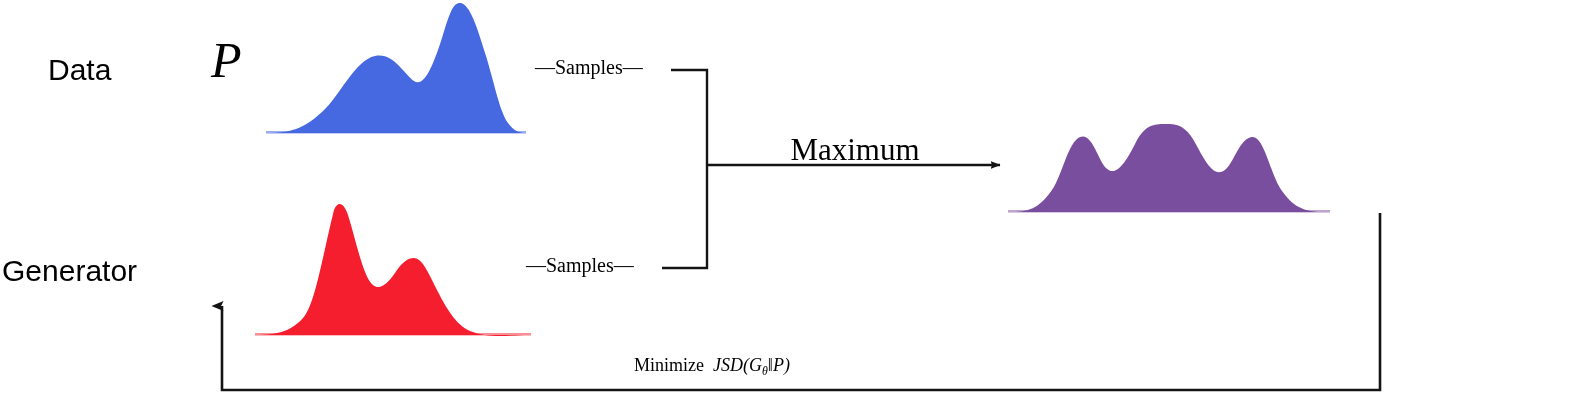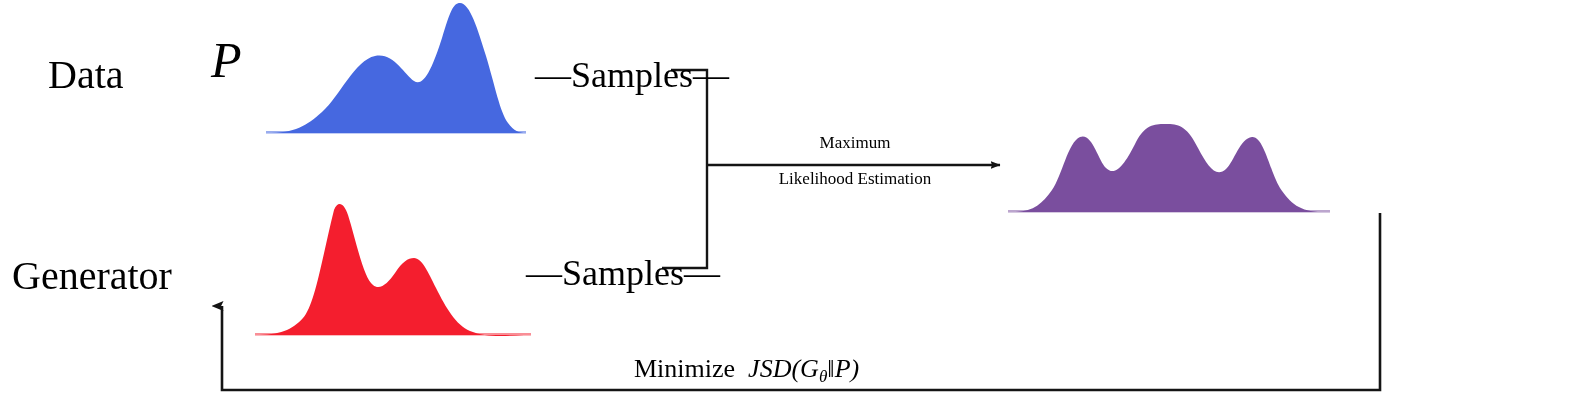--- a/index.html
+++ b/index.html
@@ -25,46 +25,46 @@
     width: 1596px;
     height: 404px;
   }
   .lbl {
     position: absolute;
     white-space: nowrap;
     line-height: 1;
     color: #000;
   }
   .lbl-plain {
-    font-family: Liberation Serif, serif;
-    font-size: 40px;
+    font-family: Liberation Sans, sans-serif;
+    font-size: 30px;
   }
   .lbl-math {
     font-family: "Liberation Serif", "DejaVu Serif", serif;
     font-style: italic;
     font-size: 50px;
   }
   .lbl-math .sub {
     font-size: 0.62em;
     vertical-align: -0.32em;
     font-style: italic;
     letter-spacing: 0;
   }
   .lbl-edge {
     font-family: "Liberation Serif", "DejaVu Serif", serif;
-    font-size: 36px;
+    font-size: 20px;
   }
   .lbl-mle {
     font-family: "Liberation Serif", "DejaVu Serif", serif;
-    font-size: 17px;
+    font-size: 31px;
     text-align: center;
   }
   .lbl-min {
     font-family: "Liberation Serif", "DejaVu Serif", serif;
-    font-size: 26px;
+    font-size: 18px;
   }
   .lbl-min .math {
     font-style: italic;
   }
   .lbl-min .sub {
     font-size: 0.66em;
     vertical-align: -0.3em;
     font-style: italic;
   }
   .dash {
@@ -101,27 +101,26 @@
 
     <line x1="707" y1="165" x2="1000" y2="165" stroke="#141414" stroke-width="2.6" marker-end="url(#arrowRight)"></line>
 
     <path d="M 1380 213 L 1380 390 L 222 390 L 222 306" fill="none" stroke="#141414" stroke-width="2.6" marker-end="url(#arrowUp)"></path>
   </svg>
 
   <div class="lbl lbl-plain" style="left:48px; top:55px;">Data</div>
 
   <div class="lbl lbl-math" style="left:211px; top:35px;"><span>P</span></div>
 
-  <div class="lbl lbl-plain" style="left:12px; top:256px;">Generator</div>
+  <div class="lbl lbl-plain" style="left:2px; top:256px;">Generator</div>
 
 
 
 
   <div class="lbl lbl-edge" style="left:535px; top:57px;"><span class="dash">—</span><span>Samples</span><span class="dash">—</span></div>
 
   <div class="lbl lbl-edge" style="left:526px; top:255px;"><span class="dash">—</span><span>Samples</span><span class="dash">—</span></div>
 
   <div class="lbl lbl-mle" style="left:707px; top:134px; width:296px;">Maximum</div>
-  <div class="lbl lbl-mle" style="left:707px; top:170px; width:296px;">Likelihood Estimation</div>
 
   <div class="lbl lbl-min" style="left:634px; top:356px;"><span>Minimize</span><span>&nbsp;&nbsp;</span><span class="math">JSD</span><span class="math">(</span><span class="math">G</span><span class="sub">θ</span><span class="math">‖</span><span class="math">P</span><span class="math">)</span></div>
 
 </div>
 
 </body></html>

